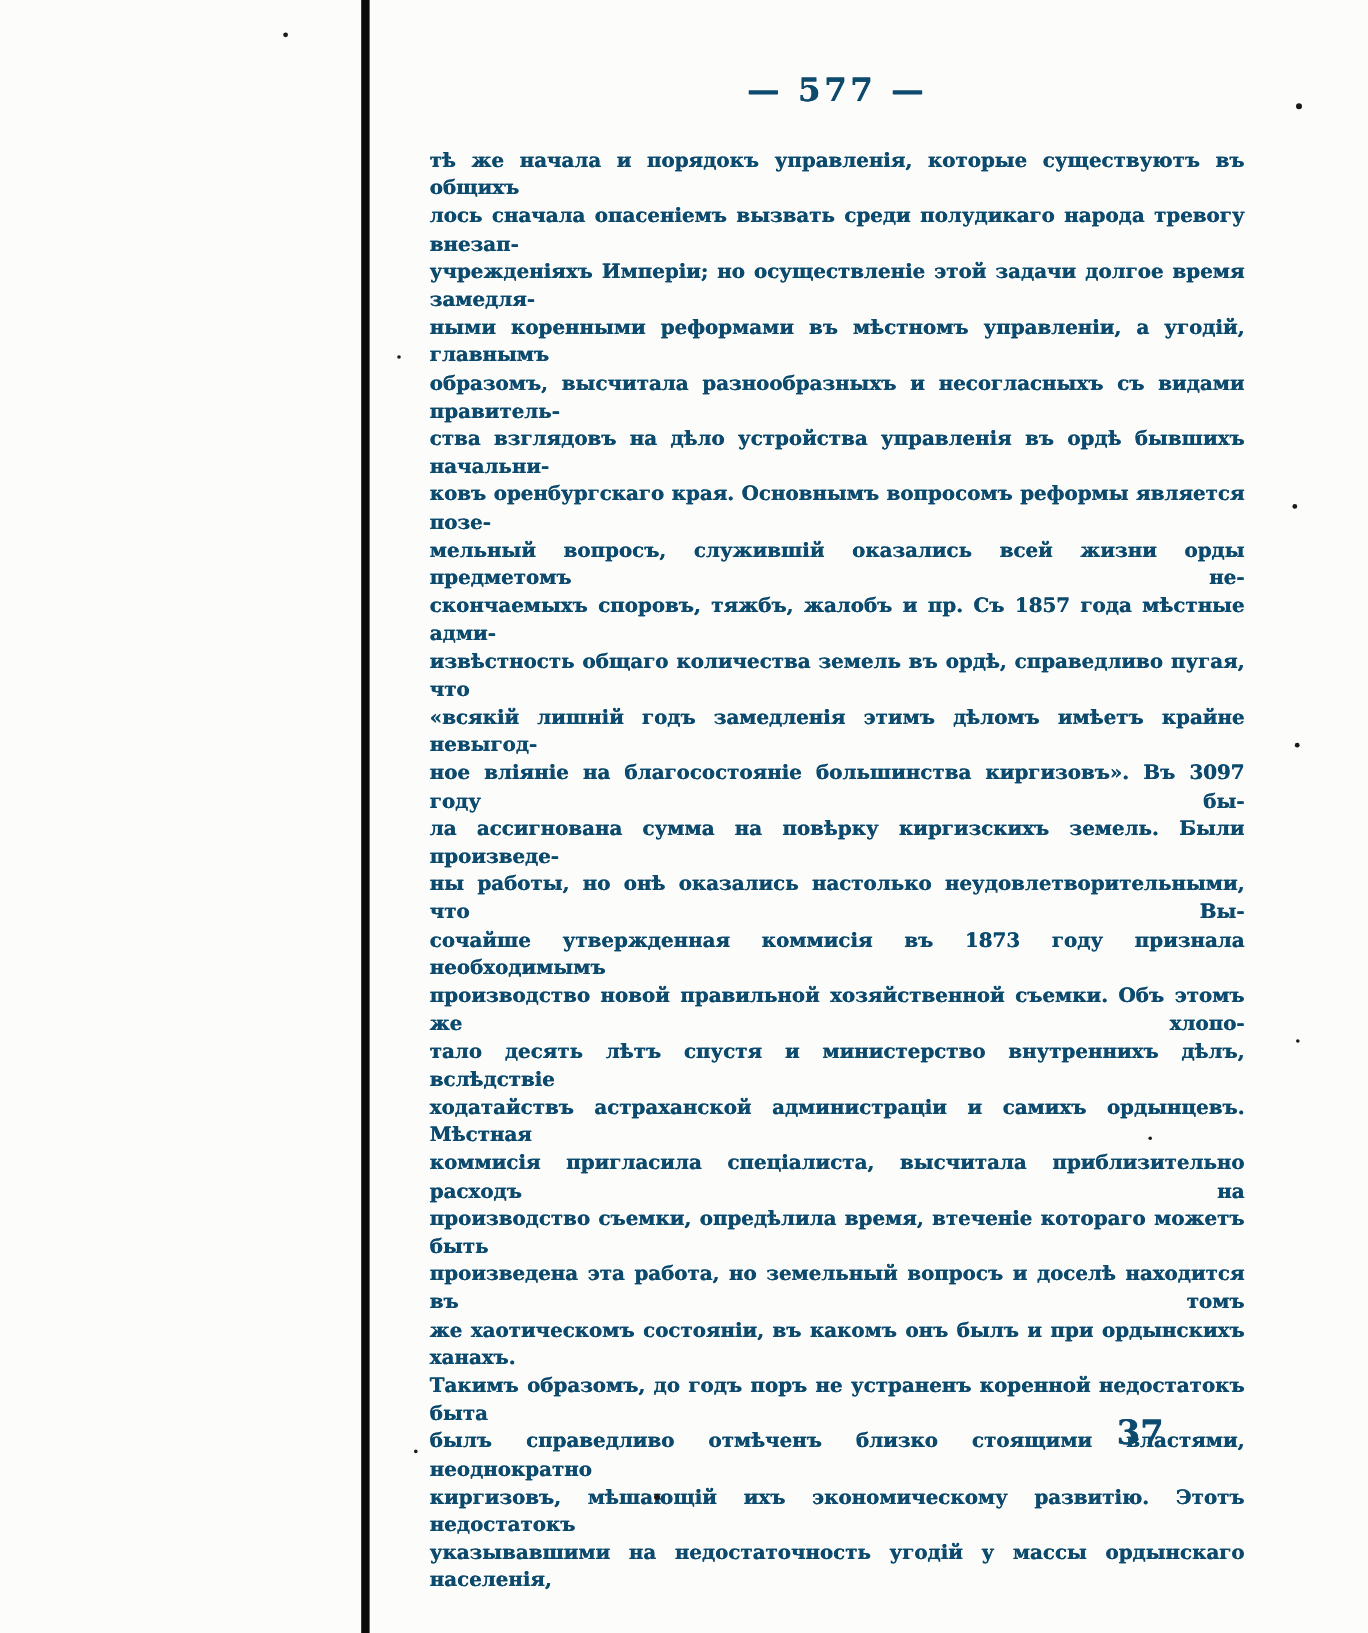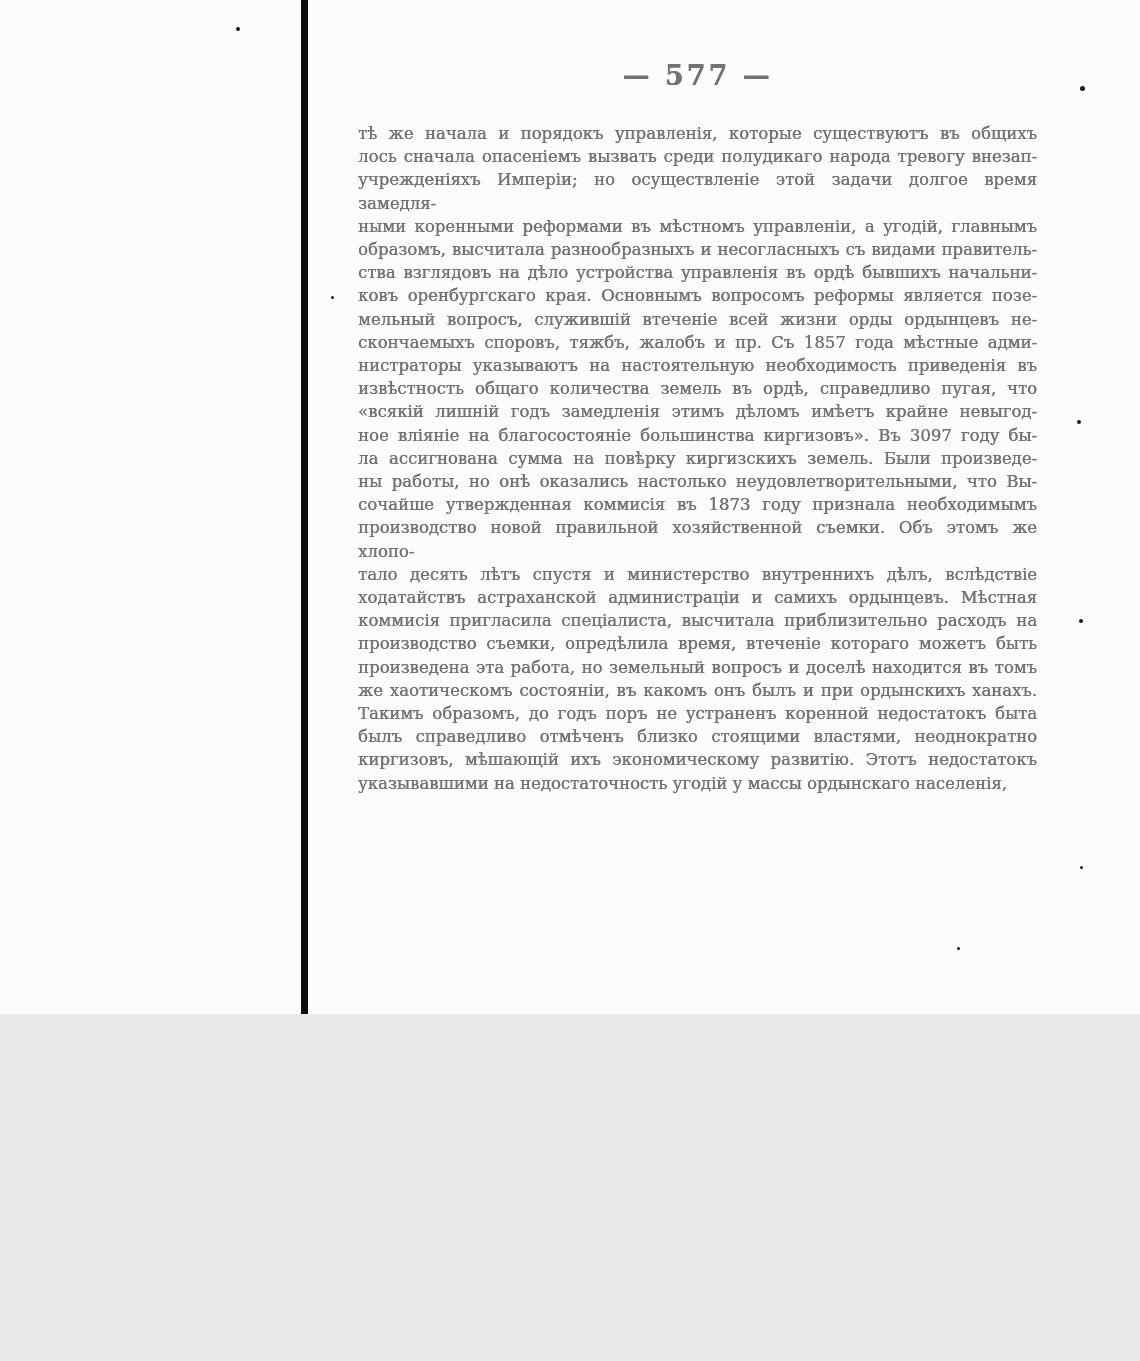--- a/index.html
+++ b/index.html
@@ -3,24 +3,24 @@
 <meta charset="utf-8">
 <style>
   html, body { margin: 0; padding: 0; }
   body {
     width: 1140px; height: 1361px;
     background: #e8e8e6;
     font-family: "DejaVu Serif", serif;
   }
   .scan {
     position: relative;
-    width: 1140px; height: 1014px;
+    width: 1140px; height: 1361px;
     background: #fcfcfa;
     overflow: hidden;
-    color: #737373;
+    color: #0c4a6e;
   }
   .binding-rule {
     position: absolute;
     left: 301px; top: 0;
     width: 7px; height: 1361px;
     background: #0c0b0a;
   }
   .folio {
     position: absolute;
     left: 358px; top: 60px; width: 679px;
@@ -29,21 +29,21 @@
     letter-spacing: 3px;
     text-shadow: 0.4px 0 0 currentColor;
   }
   .textblock {
     position: absolute;
     left: 358px; top: 122px; width: 679px;
   }
   .line {
     line-height: 23.2px;
     font-size: 16.5px;
-    font-weight: 400;
+    font-weight: 700;
     text-align: justify;
     text-align-last: justify;
     white-space: normal;
     text-shadow: 0.35px 0 0 currentColor;
   }
   .para1 .line:last-child {
     text-align-last: left;
   }
   .sig {
     position: absolute;
@@ -71,23 +71,22 @@
   <div class="textblock">
 
     <div class="para para1">
         <div class="line">тѣ же начала и порядокъ управленія, которые существуютъ въ общихъ</div>
         <div class="line">лось сначала опасеніемъ вызвать среди полудикаго народа тревогу внезап-</div>
         <div class="line">учрежденіяхъ Имперіи; но осуществленіе этой задачи долгое время замедля-</div>
         <div class="line">ными коренными реформами въ мѣстномъ управленіи, а угодій, главнымъ</div>
         <div class="line">образомъ, высчитала разнообразныхъ и несогласныхъ съ видами правитель-</div>
         <div class="line">ства взглядовъ на дѣло устройства управленія въ ордѣ бывшихъ начальни-</div>
         <div class="line">ковъ оренбургскаго края. Основнымъ вопросомъ реформы является позе-</div>
-        <div class="line">мельный вопросъ, служившій втеченіе всей жизни орды ордынцевъ не-</div>
+        <div class="line">мельный вопросъ, служившій оказались всей жизни орды предметомъ не-</div>
         <div class="line">скончаемыхъ споровъ, тяжбъ, жалобъ и пр. Съ 1857 года мѣстные адми-</div>
-        <div class="line">нистраторы указываютъ на настоятельную необходимость приведенія въ</div>
         <div class="line">извѣстность общаго количества земель въ ордѣ, справедливо пугая, что</div>
         <div class="line">«всякій лишній годъ замедленія этимъ дѣломъ имѣетъ крайне невыгод-</div>
         <div class="line">ное вліяніе на благосостояніе большинства киргизовъ». Въ 3097 году бы-</div>
         <div class="line">ла ассигнована сумма на повѣрку киргизскихъ земель. Были произведе-</div>
         <div class="line">ны работы, но онѣ оказались настолько неудовлетворительными, что Вы-</div>
         <div class="line">сочайше утвержденная коммисія въ 1873 году признала необходимымъ</div>
         <div class="line">производство новой правильной хозяйственной съемки. Объ этомъ же хлопо-</div>
         <div class="line">тало десять лѣтъ спустя и министерство внутреннихъ дѣлъ, вслѣдствіе</div>
         <div class="line">ходатайствъ астраханской администраціи и самихъ ордынцевъ. Мѣстная</div>
         <div class="line">коммисія пригласила спеціалиста, высчитала приблизительно расходъ на</div>

